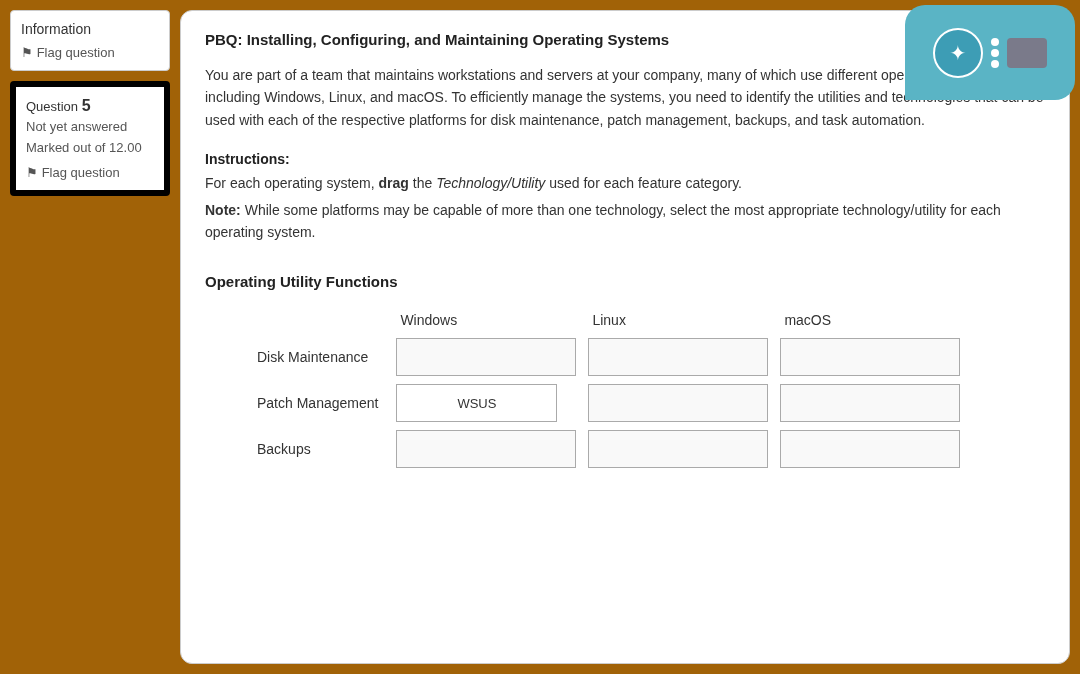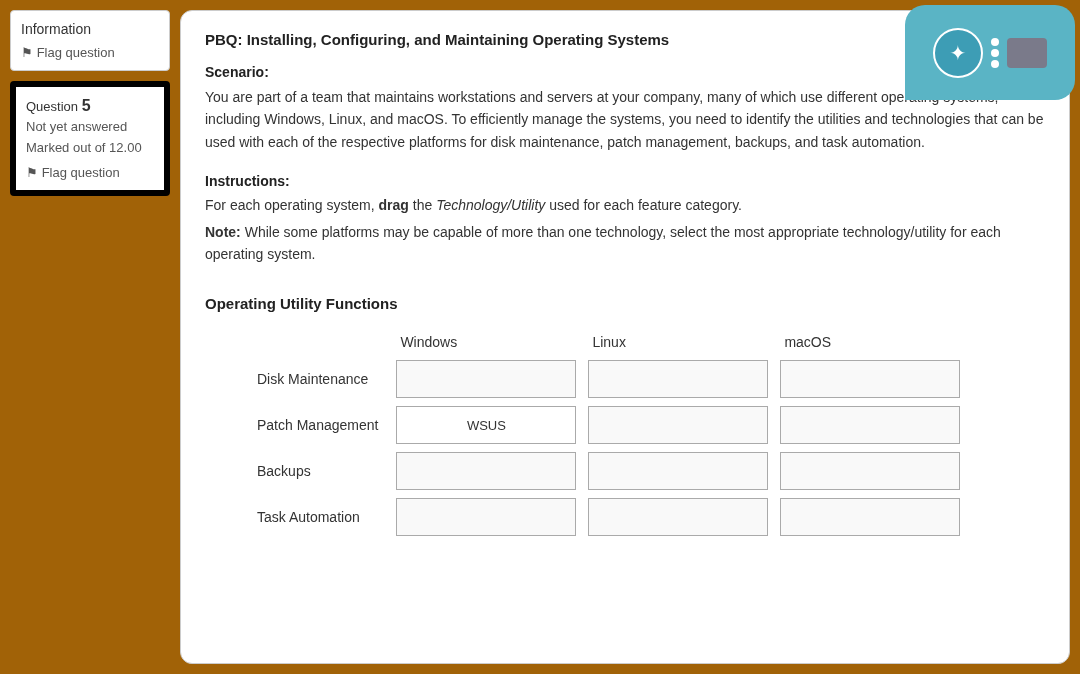--- a/index.html
+++ b/index.html
@@ -184,21 +184,21 @@
     }
 
     .drop-cell {
       width: 180px;
       height: 38px;
       border: 1px solid #aaa;
       background: #f9f9f9;
     }
 
     .drop-cell-filled {
-      width: 180px;
+      width: 161px;
       height: 38px;
       border: 1px solid #aaa;
       background: #fff;
       display: flex;
       align-items: center;
       justify-content: center;
       font-size: 13px;
       color: #333;
     }
 
@@ -285,21 +285,20 @@
         <span>Flag question</span>
       </div>
     </div>
 
   </div>
 
   <div class="content-panel">
 
     <div class="pbq-title">PBQ: Installing, Configuring, and Maintaining Operating Systems</div>
 
-    <div class="scenario-label">Scenario:</div>
     <div class="scenario-text">You are part of a team that maintains workstations and servers at your company, many of which use different operating systems, including Windows, Linux, and macOS. To efficiently manage the systems, you need to identify the utilities and technologies that can be used with each of the respective platforms for disk maintenance, patch management, backups, and task automation.</div>
 
     <div class="instructions-label">Instructions:</div>
     <div class="instructions-text">
       <span>For each operating system,</span>
       <span> </span><span class="drag-word">drag</span>
       <span> </span><span>the</span>
       <span> </span><span class="italic-word">Technology/Utility</span>
       <span> </span><span>used for each feature category.</span>
     </div>
@@ -353,32 +352,20 @@
               <div class="drop-cell"></div>
             </td>
           <td>
               <div class="drop-cell"></div>
             </td>
           <td>
               <div class="drop-cell"></div>
             </td>
         </tr>
 
-        <tr>
-          <td class="row-label">Task Automation</td>
-          <td>
-              <div class="drop-cell"></div>
-            </td>
-          <td>
-              <div class="drop-cell"></div>
-            </td>
-          <td>
-              <div class="drop-cell"></div>
-            </td>
-        </tr>
       </tbody>
     </table>
 
   </div>
 
   <div class="right-widget">
     <div class="widget-bubble">
       <div class="widget-circle">
         <span>✦</span>
       </div>

